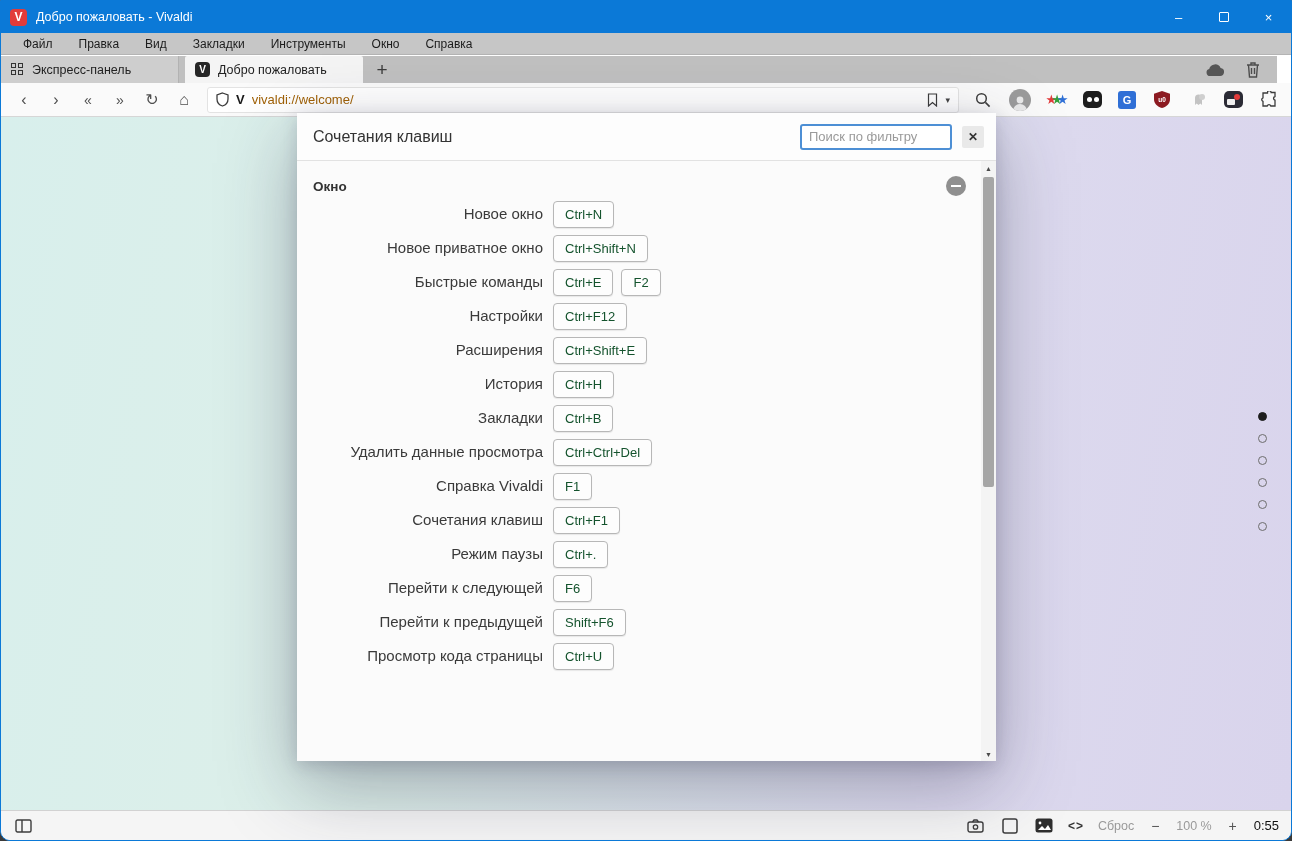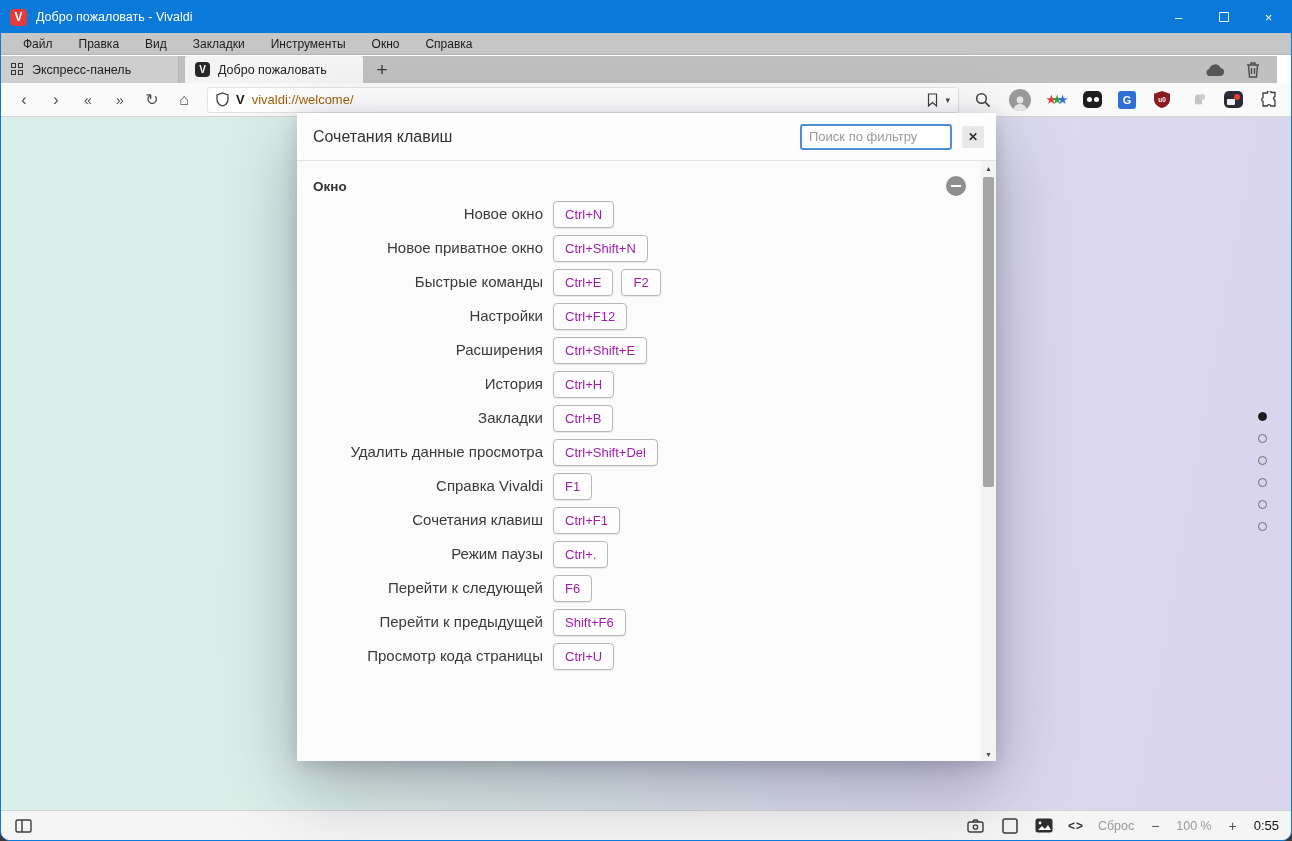--- a/index.html
+++ b/index.html
@@ -109,21 +109,21 @@
     position:relative;
   }
   .collapse-btn::after { content:""; position:absolute; left:5px; right:5px; top:9px; height:2px; background:#fff; }
   .shortcut-row { display:flex; align-items:center; min-height:34px; padding-right:40px; }
   .shortcut-label {
     width:246px; margin-right:10px; text-align:right; font-size:15px; color:#3a3a3a; line-height:1.15; flex:none;
   }
   .keybadges { display:flex; gap:8px; }
   .keybadge {
     background:#fdfdfd; border:1px solid #b7b7b7; border-radius:4px; padding:5px 11px;
-    font-size:13px; color:#a21caf; box-shadow:0 1px 1px rgba(0,0,0,.08); white-space:nowrap;
+    font-size:13px; color:#14532d; box-shadow:0 1px 1px rgba(0,0,0,.08); white-space:nowrap;
   }
   
   .dlg-scrollbar {
     position:absolute; right:0; top:0; bottom:0; width:15px; background:#f4f4f4;
     display:flex; flex-direction:column; align-items:center;
   }
   .scroll-arrow { height:14px; display:flex; align-items:center; justify-content:center; font-size:7px; color:#4a4a4a; flex:none; }
   .scroll-track { flex:1; width:100%; position:relative; }
   .scroll-thumb { position:absolute; left:2px; right:2px; top:2px; height:310px; background:#a6a6a6; border-radius:2px; }
   
@@ -326,21 +326,21 @@
           </div>
           <div class="shortcut-row">
             <div class="shortcut-label">Закладки</div>
             <div class="keybadges">
               <span class="keybadge">Ctrl+B</span>
             </div>
           </div>
           <div class="shortcut-row">
             <div class="shortcut-label">Удалить данные просмотра</div>
             <div class="keybadges">
-              <span class="keybadge">Ctrl+Shift+Del</span>
+              <span class="keybadge">Ctrl+Ctrl+Del</span>
             </div>
           </div>
           <div class="shortcut-row">
             <div class="shortcut-label">Справка Vivaldi</div>
             <div class="keybadges">
               <span class="keybadge">F1</span>
             </div>
           </div>
           <div class="shortcut-row">
             <div class="shortcut-label">Сочетания клавиш</div>

